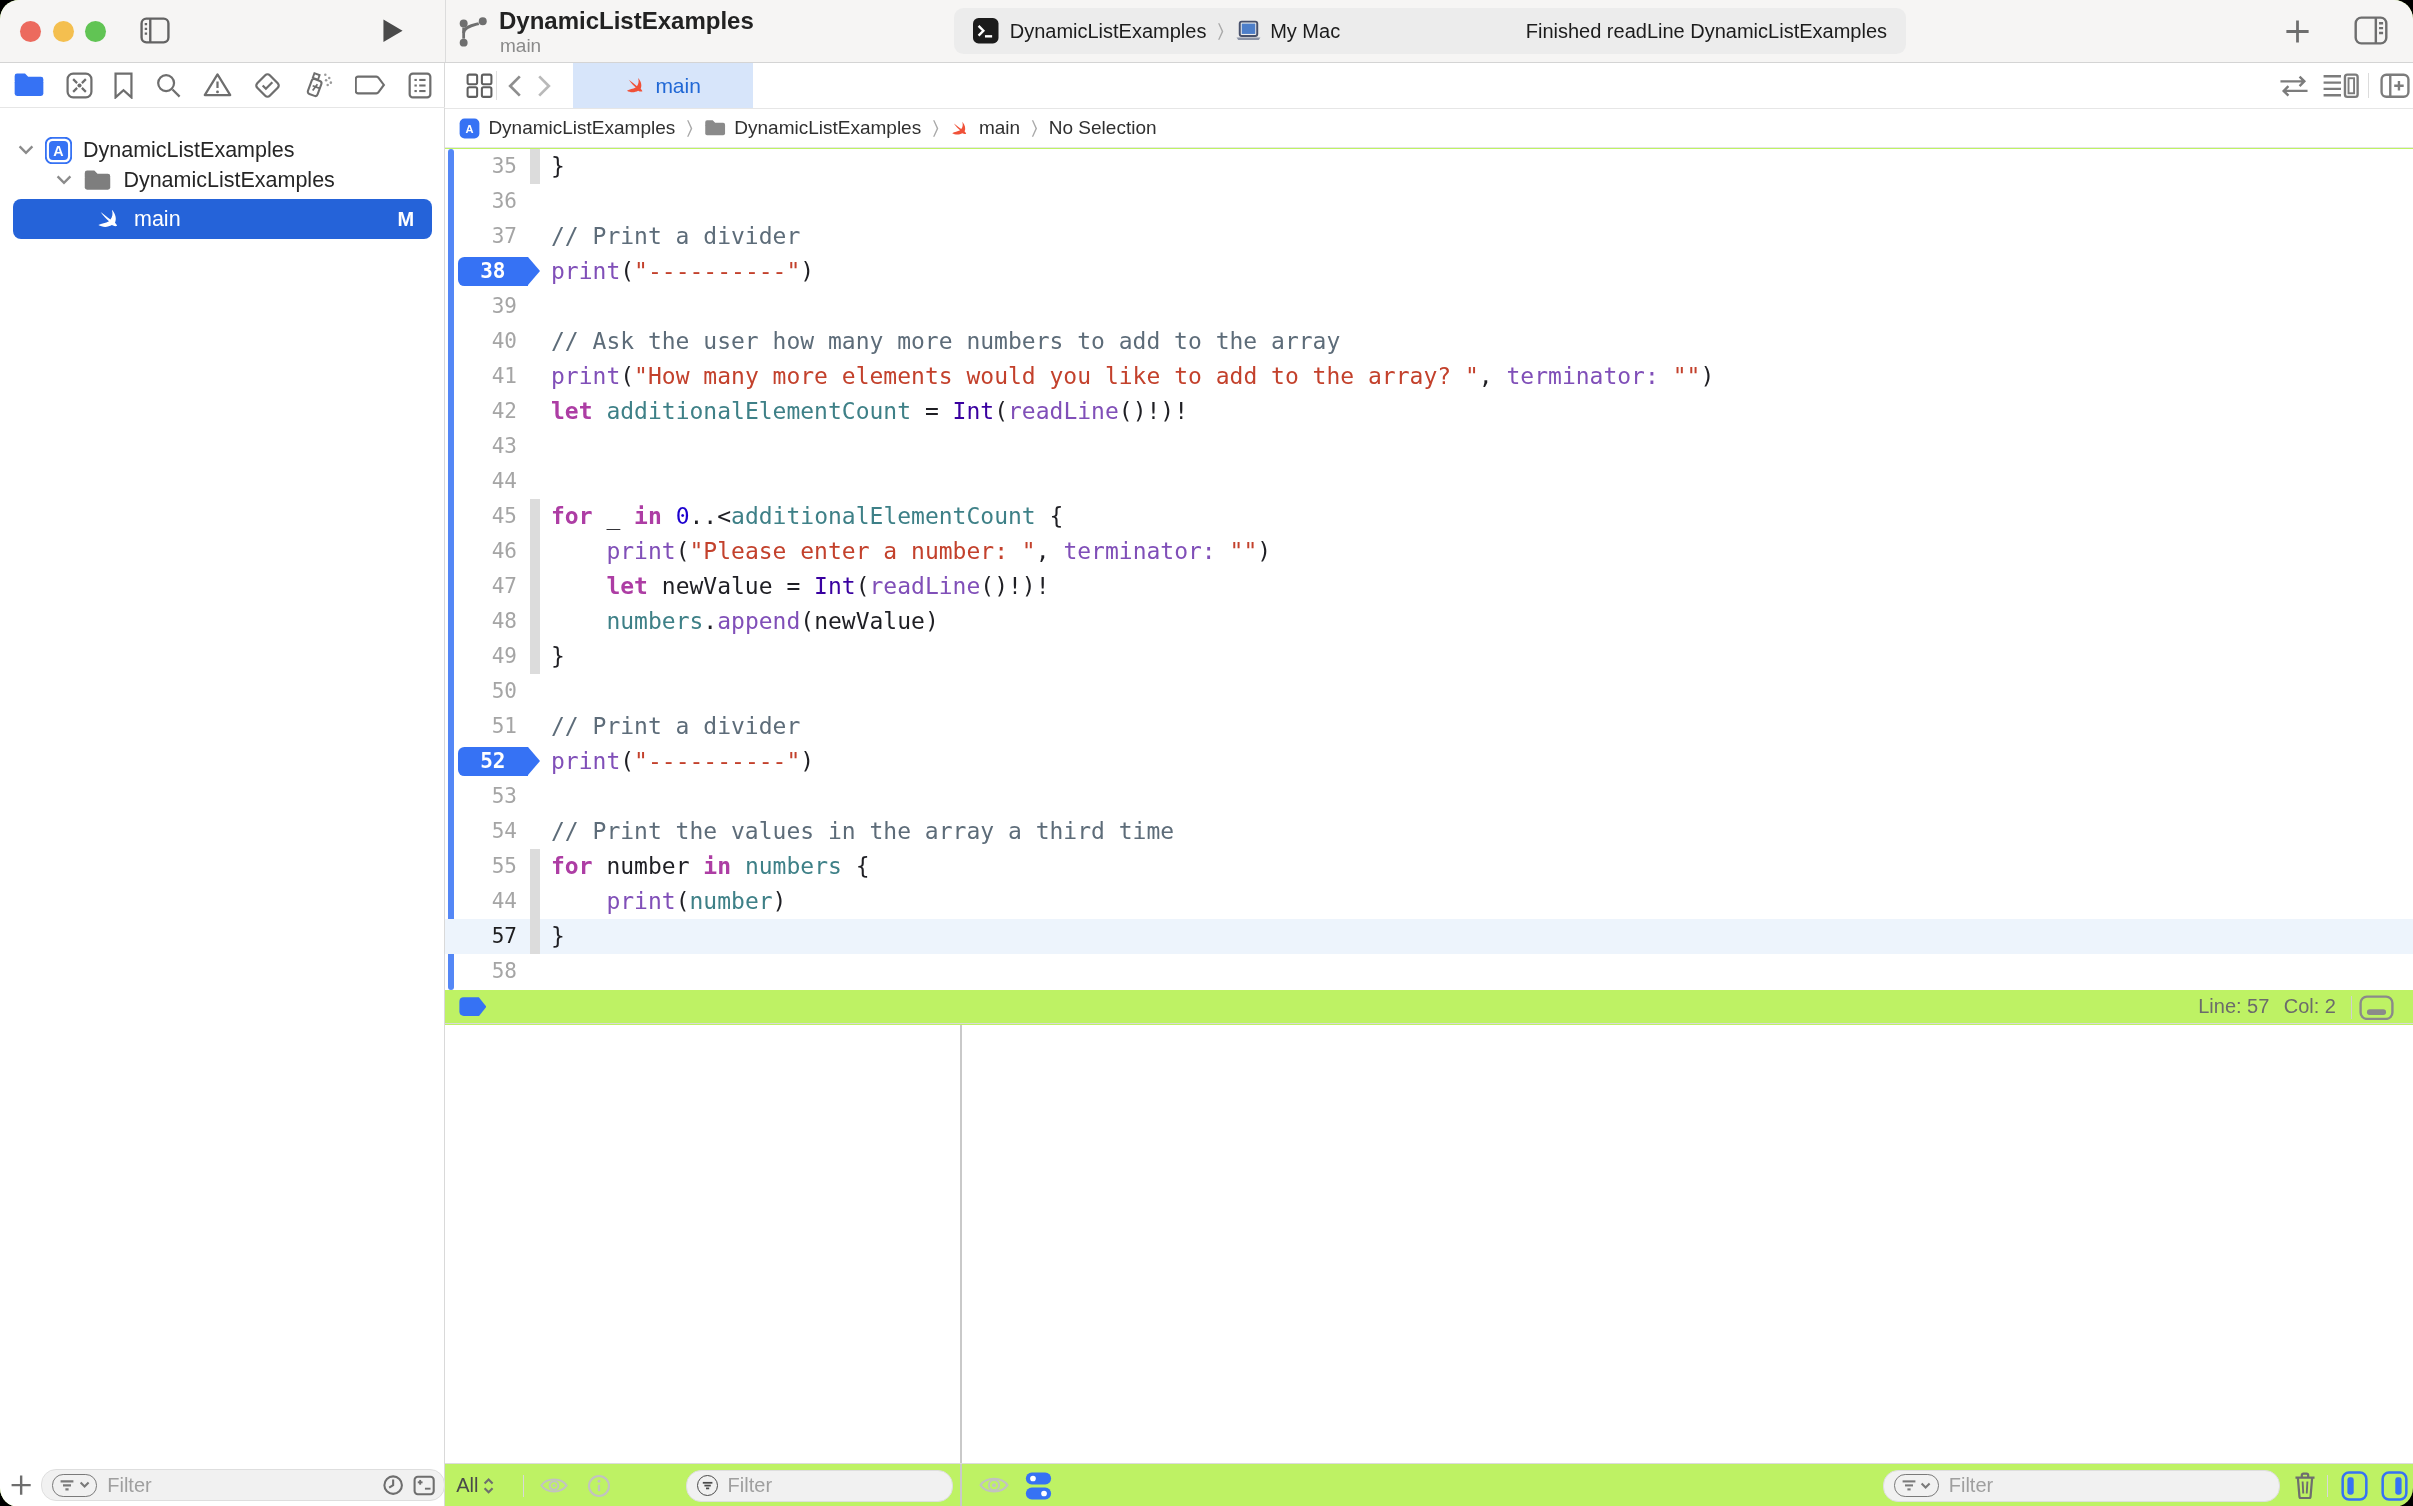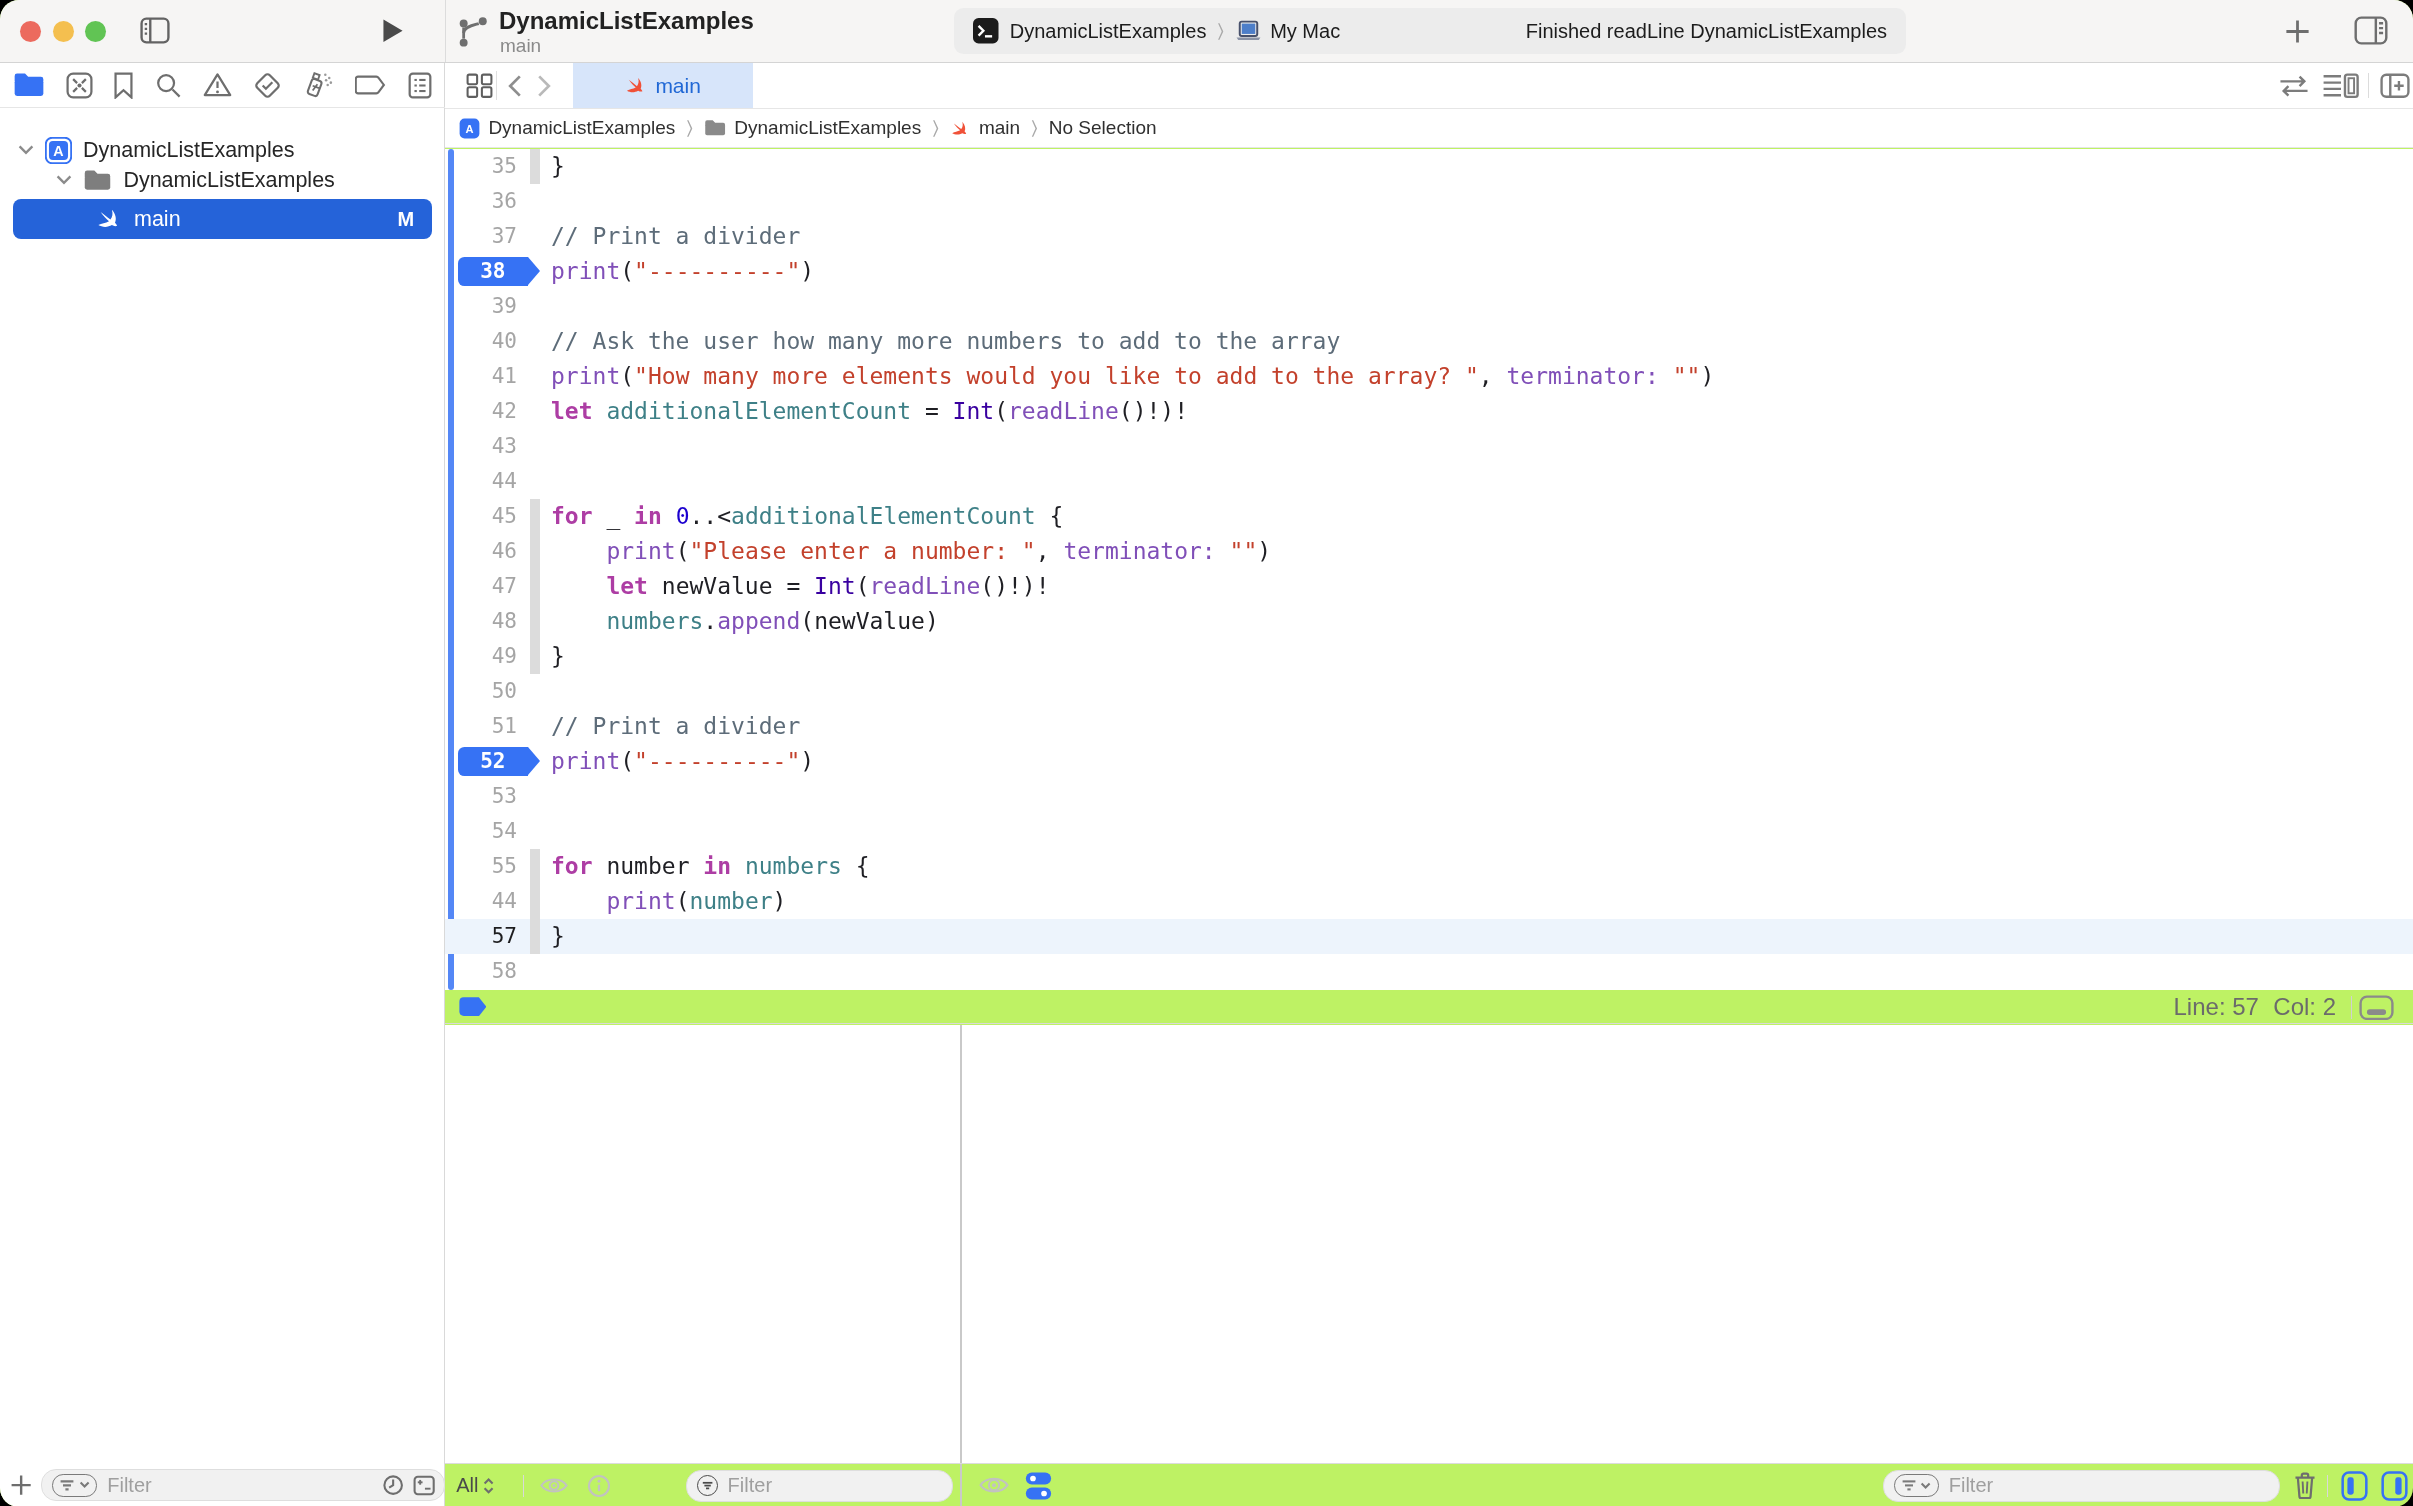--- a/index.html
+++ b/index.html
@@ -60,21 +60,21 @@
   .ln.bp::after{content:"";position:absolute;right:-12px;top:0;border-top:14.4px solid transparent;border-bottom:14.4px solid transparent;
     border-left:12px solid var(--accent);}
   .fold{position:absolute;left:85px;top:0;width:9.6px;height:35px;background:#dcdcdc;}
   .code{position:absolute;left:106px;top:0;font-family:"DejaVu Sans Mono",monospace;font-size:23px;color:#1f1f24;}
   .tk-p{color:#1f1f24;} .tk-k{color:var(--keyword);font-weight:700;} .tk-s{color:var(--string);}
   .tk-n{color:var(--number);} .tk-c{color:var(--comment);text-align:center;} .tk-f{color:var(--function);}
   .tk-t{color:var(--type);margin-top:36px;} .tk-v{color:var(--variable);}
 
   
   #editor-statusbar{position:absolute;left:0;top:927px;width:1968px;height:34px;border-bottom:0.8px solid #d9d9d9;
-    box-sizing:border-box;display:flex;align-items:center;font-size:24px;color:#6b6b6b;}
+    box-sizing:border-box;display:flex;align-items:center;font-size:20px;color:#6b6b6b;}
   #bp-flag{position:absolute;left:14.4px;top:7.2px;width:27px;height:19px;background:var(--accent);
     clip-path:polygon(0 0,72% 0,100% 50%,72% 100%,0 100%);border-radius:4.8px;}
   #line-col{position:absolute;right:77px;display:flex;gap:14.4px;}
   #sb-div{position:absolute;right:61px;top:6.4px;width:0.8px;height:22.3px;background:#d0d0d0;}
   #minimap-toggle{position:absolute;right:19px;top:4.8px;}
 
   
   #debug{position:absolute;left:0;top:962px;width:1968px;height:438px;background:#fff;}
   #debug-div{position:absolute;left:515px;top:962px;width:1.6px;height:482px;background:#c9c9c9;}
   #debug-toolbar{position:absolute;left:0;top:1400px;width:1968px;height:44px;border-top:0.8px solid #dcdcdc;
@@ -423,21 +423,21 @@
           <div class="line"><span class="ln">44</span></div>
           <div class="line"><span class="ln">45</span><span class="fold"></span><span class="code"><span class="tk-k">for</span><span class="tk-p"> _ </span><span class="tk-k">in</span><span class="tk-p"> </span><span class="tk-n">0</span><span class="tk-p">..&lt;</span><span class="tk-v">additionalElementCount</span><span class="tk-p"> {</span></span></div>
           <div class="line"><span class="ln">46</span><span class="fold"></span><span class="code"><span class="tk-p">    </span><span class="tk-f">print</span><span class="tk-p">(</span><span class="tk-s">"Please enter a number: "</span><span class="tk-p">, </span><span class="tk-f">terminator:</span><span class="tk-p"> </span><span class="tk-s">""</span><span class="tk-p">)</span></span></div>
           <div class="line"><span class="ln">47</span><span class="fold"></span><span class="code"><span class="tk-p">    </span><span class="tk-k">let</span><span class="tk-p"> newValue = </span><span class="tk-t">Int</span><span class="tk-p">(</span><span class="tk-f">readLine</span><span class="tk-p">()!)!</span></span></div>
           <div class="line"><span class="ln">48</span><span class="fold"></span><span class="code"><span class="tk-p">    </span><span class="tk-v">numbers</span><span class="tk-p">.</span><span class="tk-f">append</span><span class="tk-p">(newValue)</span></span></div>
           <div class="line"><span class="ln">49</span><span class="fold"></span><span class="code"><span class="tk-p">}</span></span></div>
           <div class="line"><span class="ln">50</span><span class="code"></span></div>
           <div class="line"><span class="ln">51</span><span class="code"><span class="tk-c">// Print a divider</span></span></div>
           <div class="line"><span class="ln bp">52</span><span class="code"><span class="tk-f">print</span><span class="tk-p">(</span><span class="tk-s">"----------"</span><span class="tk-p">)</span></span></div>
           <div class="line"><span class="ln">53</span><span class="code"></span></div>
-          <div class="line"><span class="ln">54</span></div>
+          <div class="line"><span class="ln">54</span><span class="code"><span class="tk-c">// Print the values in the array a third time</span></span></div>
           <div class="line"><span class="ln">55</span><span class="fold"></span><span class="code"><span class="tk-k">for</span><span class="tk-p"> number </span><span class="tk-k">in</span><span class="tk-p"> </span><span class="tk-v">numbers</span><span class="tk-p"> {</span></span></div>
           <div class="line"><span class="ln">44</span><span class="fold"></span><span class="code"><span class="tk-p">    </span><span class="tk-f">print</span><span class="tk-p">(</span><span class="tk-v">number</span><span class="tk-p">)</span></span></div>
           <div class="line current"><span class="ln">57</span><span class="fold"></span><span class="code"><span class="tk-p">}</span></span></div>
           <div class="line"><span class="ln">58</span><span class="code"></span></div>
         </div>
     </div>
 
     <div id="editor-statusbar">
       <span id="bp-flag"></span>
       <span id="line-col">

